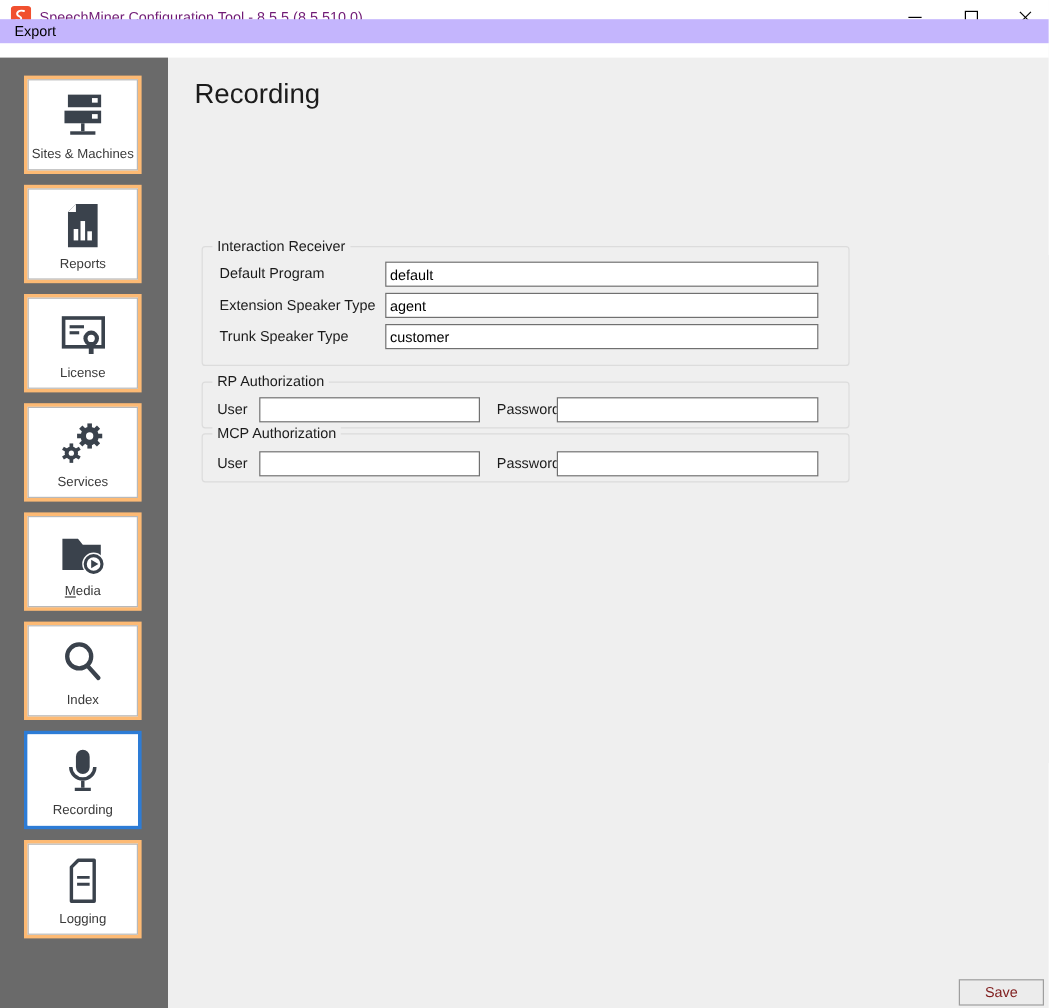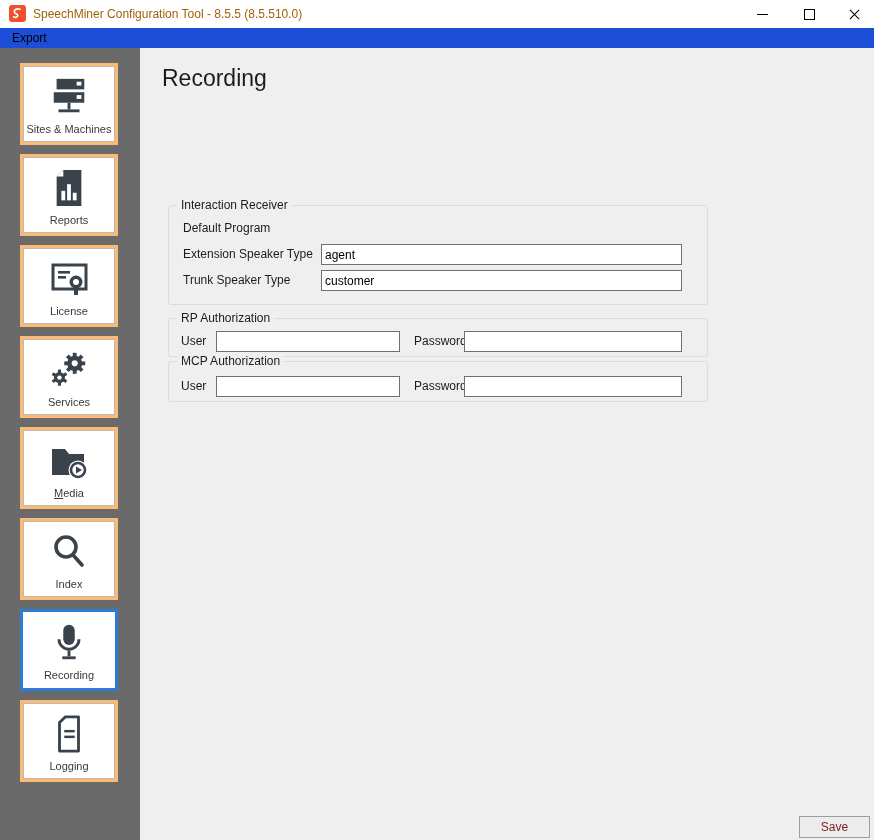--- a/index.html
+++ b/index.html
@@ -1,30 +1,30 @@
 <!DOCTYPE html>
 <html><head>
 <meta charset="utf-8">
 <style>
   html,body{margin:0;padding:0;}
   body{width:874px;height:840px;position:relative;overflow:hidden;background:#ffffff;
        font-family:"Liberation Sans",sans-serif;color:#1b1b1b;}
   
   .titlebar{position:absolute;top:0;left:0;width:874px;height:28px;background:#fff;}
   .app-icon{position:absolute;left:9px;top:5px;width:17px;height:17px;}
-  .title-text{position:absolute;left:33px;top:7px;font-size:12px;color:#a16207;white-space:nowrap;}
+  .title-text{position:absolute;left:33px;top:7px;font-size:12px;color:#701a75;white-space:nowrap;}
   .win-btn{position:absolute;top:0;width:46px;height:28px;display:flex;align-items:center;justify-content:center;background:transparent;border:none;cursor:default;}
   .btn-min{left:739px;} .btn-max{left:786px;} .btn-close{left:831px;}
   .glyph-min{width:11px;height:1px;background:#000;display:block;}
   .glyph-max{width:9px;height:9px;border:1px solid #000;display:block;}
   .glyph-close{position:relative;width:13px;height:13px;display:block;}
   .glyph-close i{position:absolute;left:0;top:6px;width:13px;height:1px;background:#000;}
   .glyph-close i.a{transform:rotate(45deg);} .glyph-close i.b{transform:rotate(-45deg);}
   
-  .menubar{position:absolute;top:28px;left:0;width:874px;height:20px;background:#1d4ed8;}
+  .menubar{position:absolute;top:16px;left:0;width:874px;height:20px;background:#c4b5fd;}
   .menu-item{position:absolute;left:9px;top:2px;font-size:12px;color:#000;padding:1px 3px;}
   
   .sidebar{position:absolute;top:48px;left:0;width:140px;height:792px;background:#6a6a6a;}
   .tile{position:absolute;left:20px;width:98px;height:82px;box-sizing:border-box;background:#fdba74;padding:3px;cursor:pointer;}
   .tile.selected{background:#2d7cd6;}
   .tile-inner{width:100%;height:100%;box-sizing:border-box;background:#fff;border:1px solid #b9b9b9;
               display:flex;flex-direction:column;align-items:center;}
   .tile.selected .tile-inner{border-color:#fff;}
   .tile-icon{flex:1;display:flex;align-items:center;justify-content:center;padding-top:3px;}
   .tile-label{font-size:11px;color:#3a3a3a;padding-bottom:6px;white-space:nowrap;}
@@ -238,20 +238,21 @@
   </div>
 </div>
 
 <div class="content">
   <div class="page-title">Recording</div>
 
 
   <div class="groupbox gb-ir">
     <span class="legend">Interaction Receiver</span>
     <span class="fld ir-lbl0">Default Program</span>
+    <input class="tb ir-in0" value="default" style="">
     <span class="fld ir-lbl1">Extension Speaker Type</span>
     <input class="tb ir-in1" value="agent" style="">
     <span class="fld ir-lbl2">Trunk Speaker Type</span>
     <input class="tb ir-in2" value="customer" style="">
   </div>
 
   <div class="groupbox gb-rp">
     <span class="legend">RP Authorization</span>
     <span class="fld lbl-user">User</span>
     <input class="tb in-user" value="" style="">

